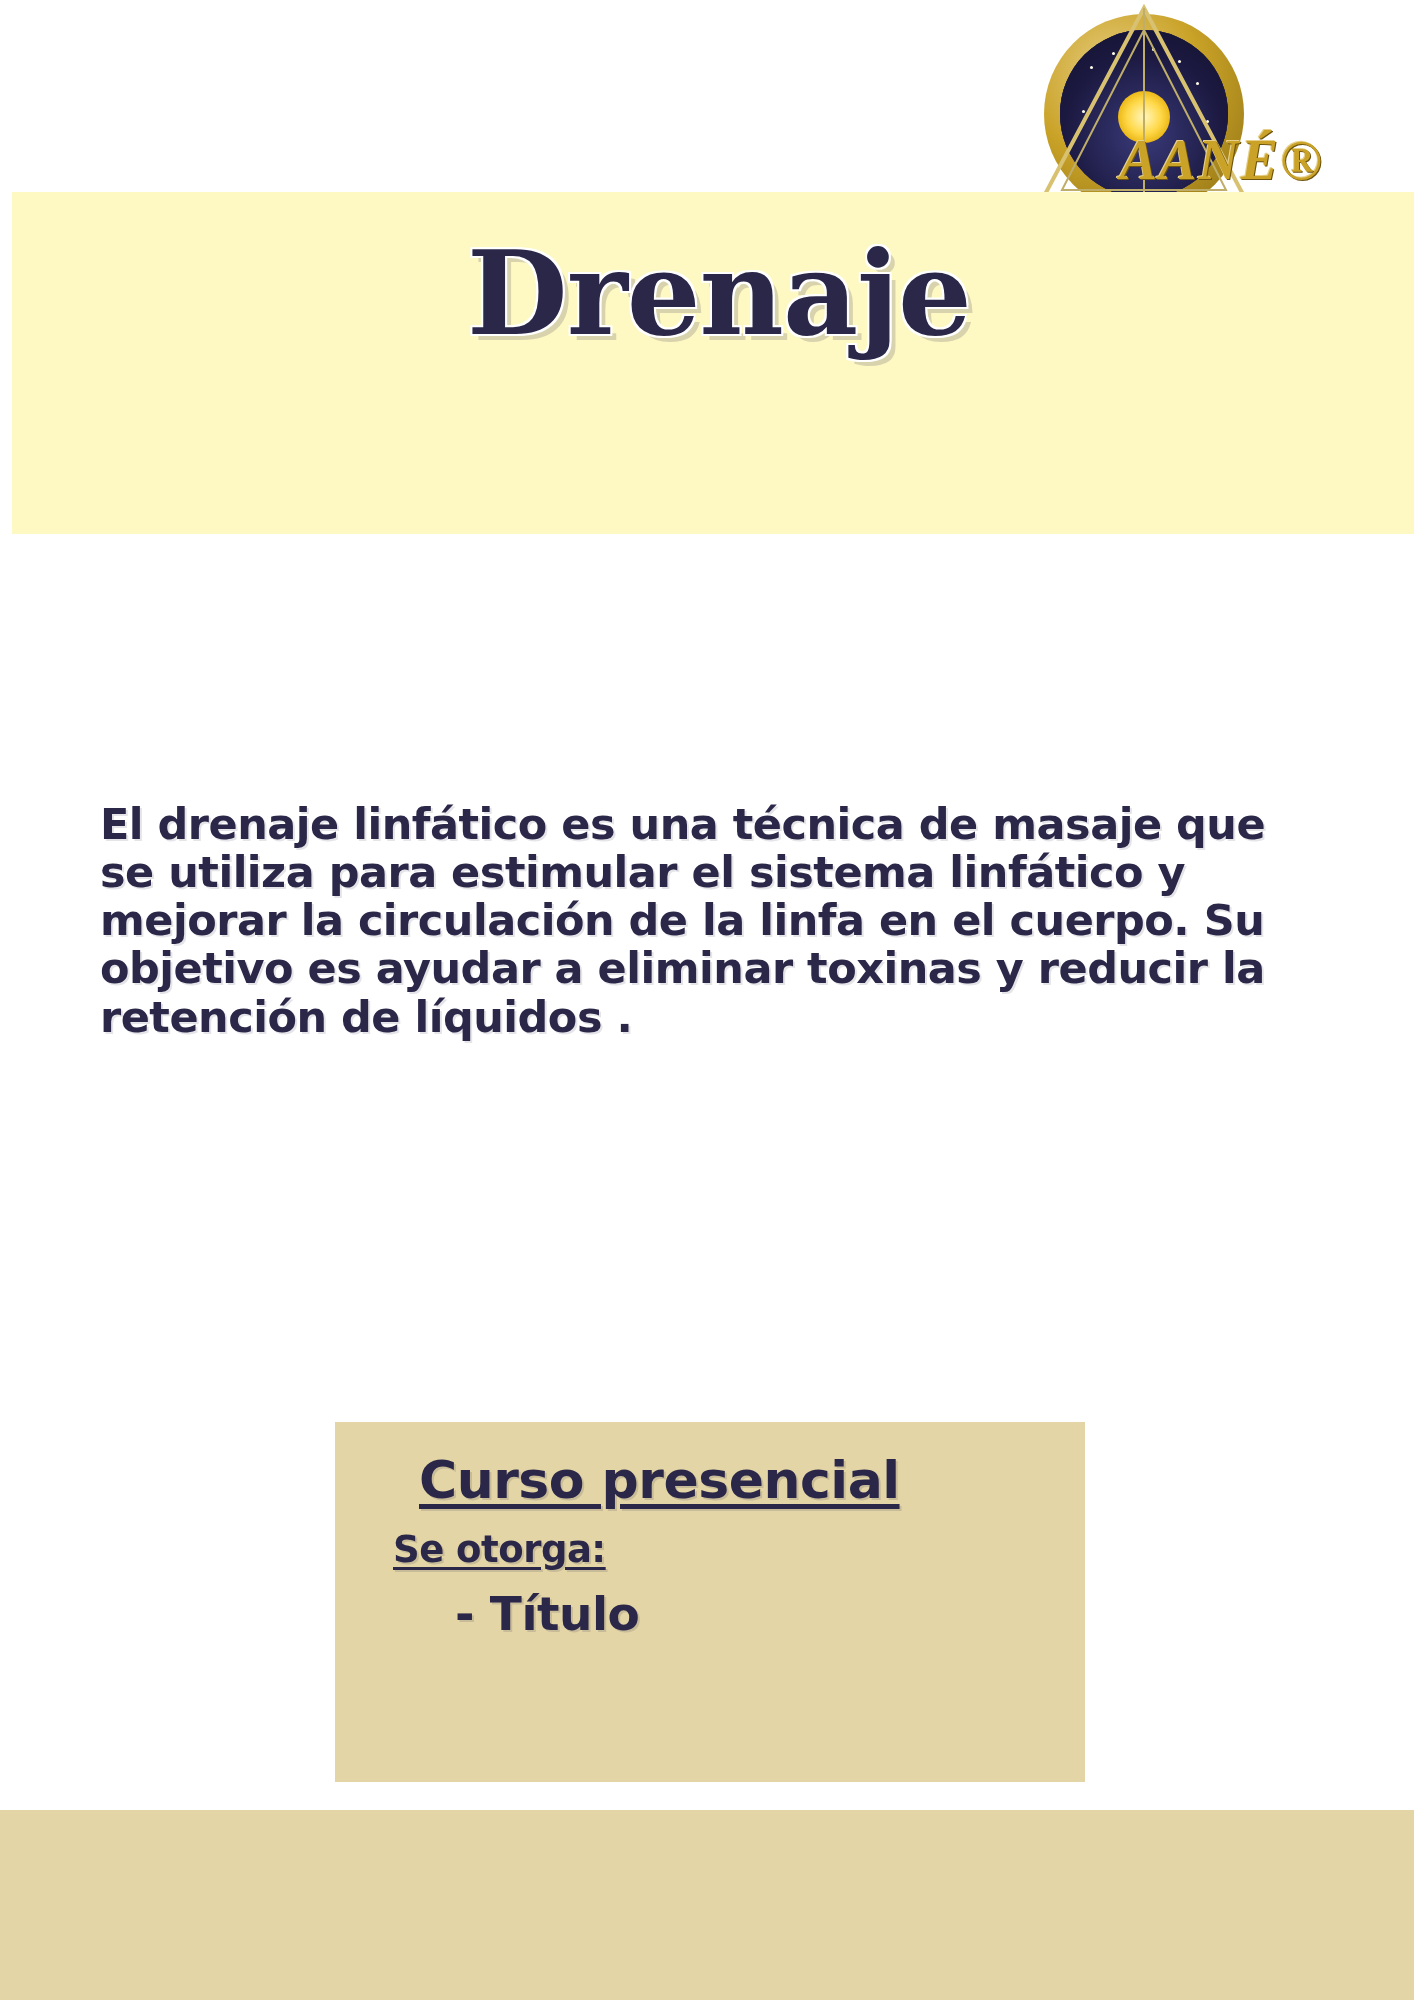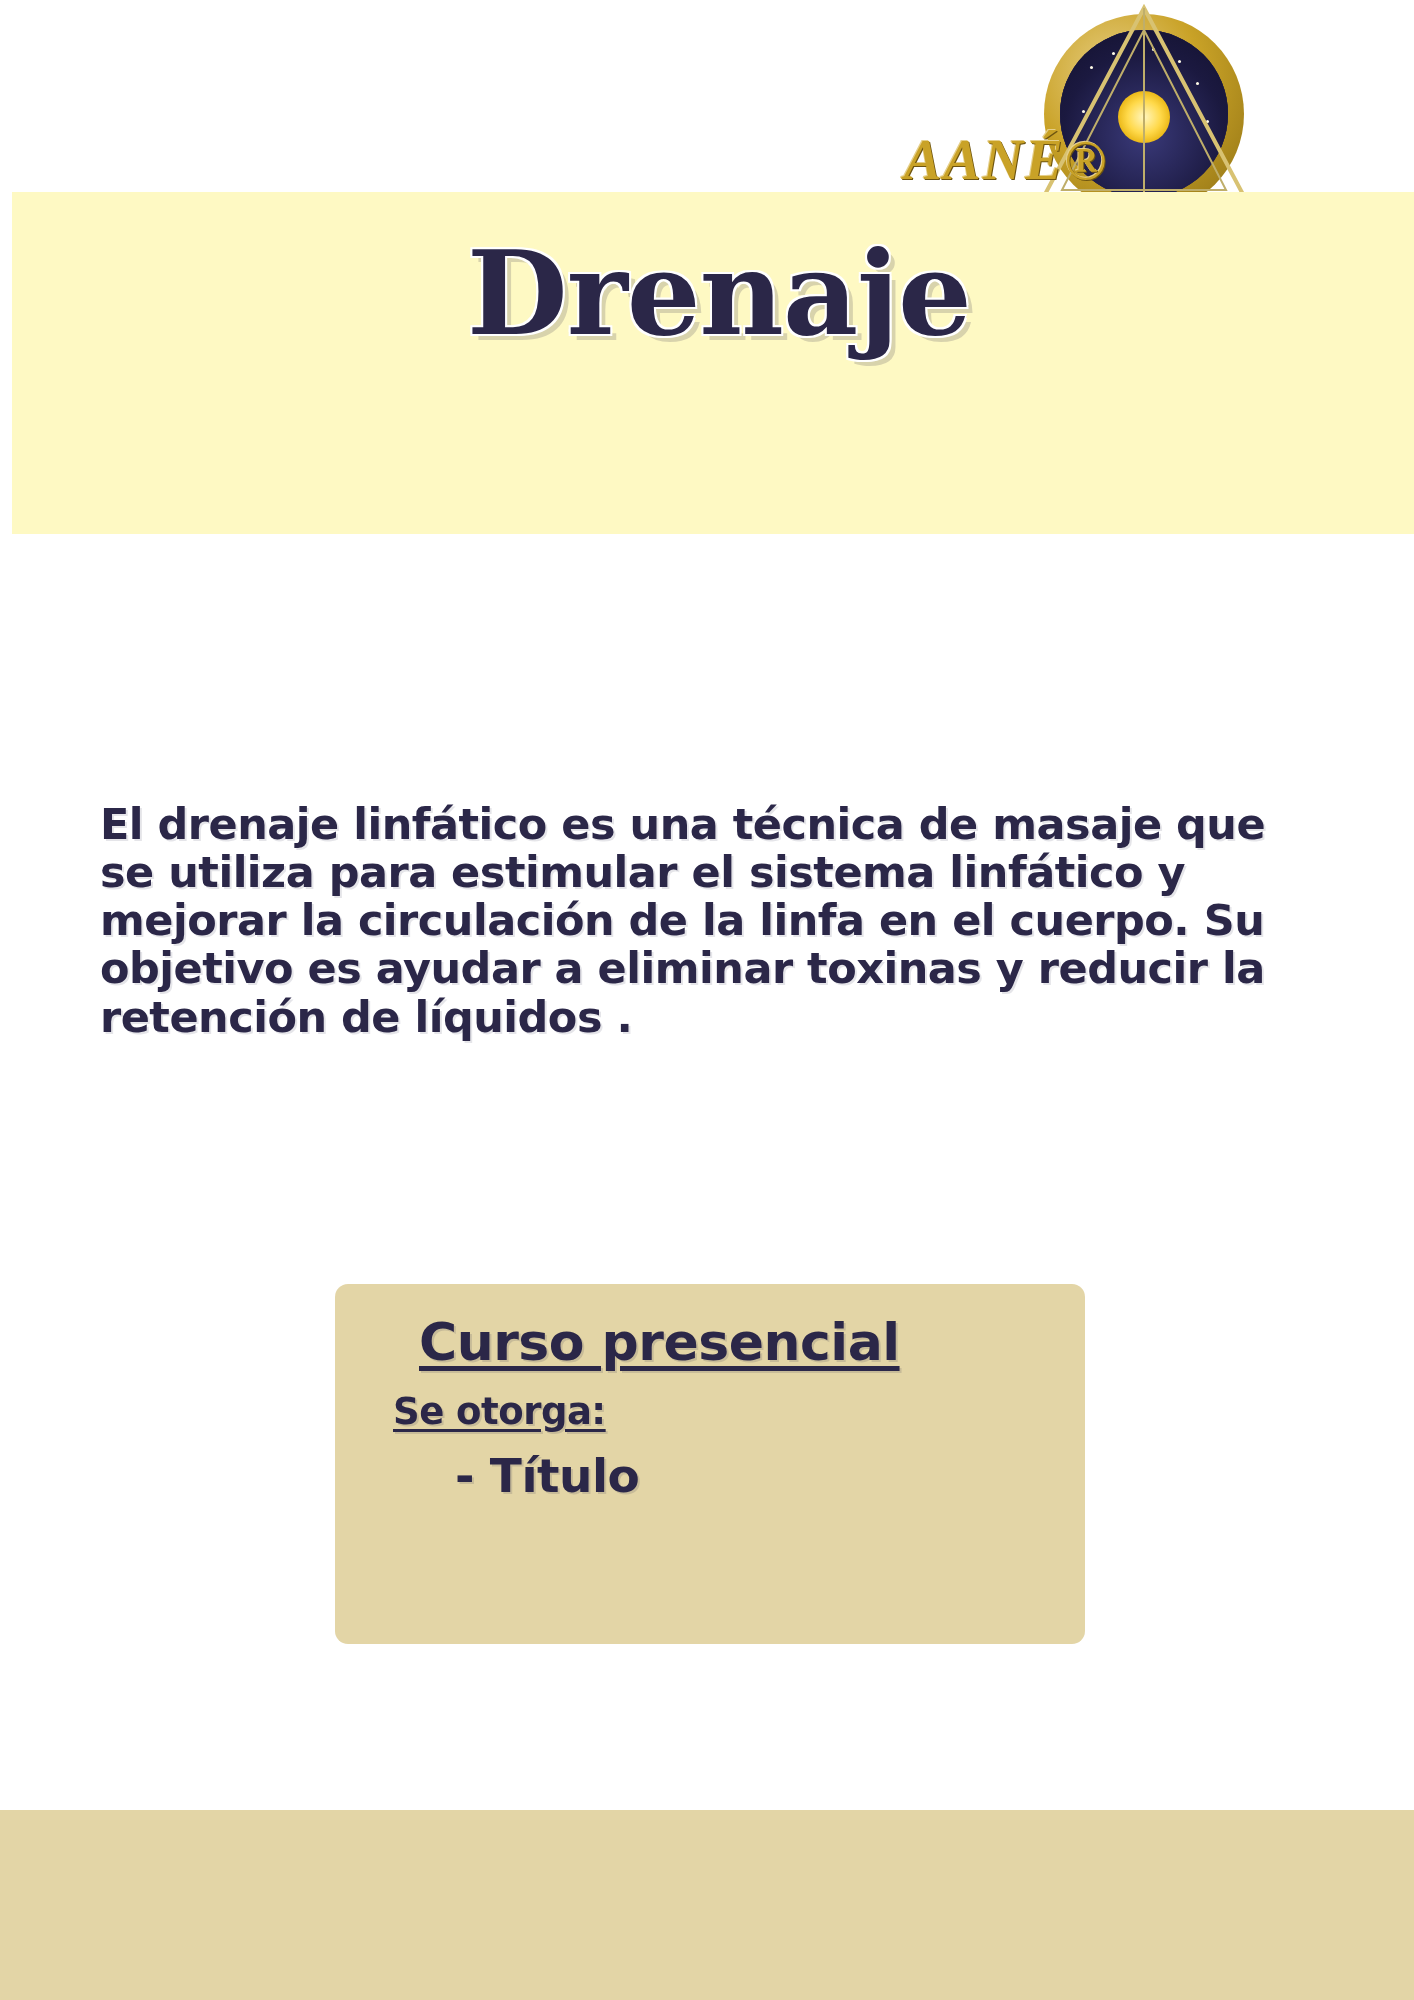--- a/index.html
+++ b/index.html
@@ -73,21 +73,21 @@
   .logo-tri-svg {
     position: absolute;
     top: 0; left: 0;
     width: 220px; height: 220px;
   }
   .logo-text {
     position: absolute;
     top: 128px;
     left: 0;
     width: 420px;
-    text-align: left;
+    text-align: right;
     padding-left: 0px;
     font-family: "Liberation Serif", serif;
     font-weight: bold;
     font-style: italic;
     font-size: 56px;
     letter-spacing: 2px;
     color: #c9a227;
     text-shadow: 1px 1px 0 #6d5410, -1px -1px 0 #e5cf8a;
     white-space: nowrap;
   }
@@ -134,27 +134,26 @@
     font-size: 43px;
     line-height: 1.12;
     color: #2b2748;
     letter-spacing: -0.5px;
     text-shadow: 2px 2px 0 rgba(43,39,72,0.12);
   }
 
   
   .info-box {
     position: absolute;
-    top: 1284px;
+    top: 1422px;
     left: 335px;
     width: 750px;
     height: 360px;
     background: #e3d5a6;
     padding: 28px 32px 20px 32px;
-    border-radius: 13px;
   }
   .info-heading {
     font-family: "DejaVu Sans", sans-serif;
     font-weight: bold;
     font-size: 52px;
     color: #2b2748;
     text-decoration: underline;
     text-underline-offset: 6px;
     margin-left: 52px;
     letter-spacing: -0.5px;

